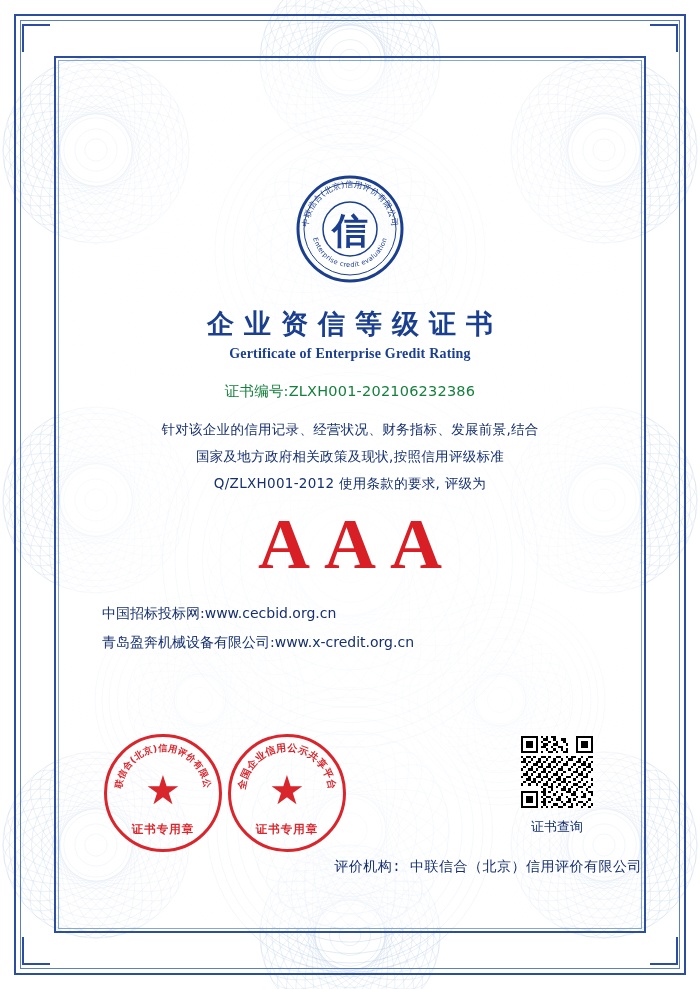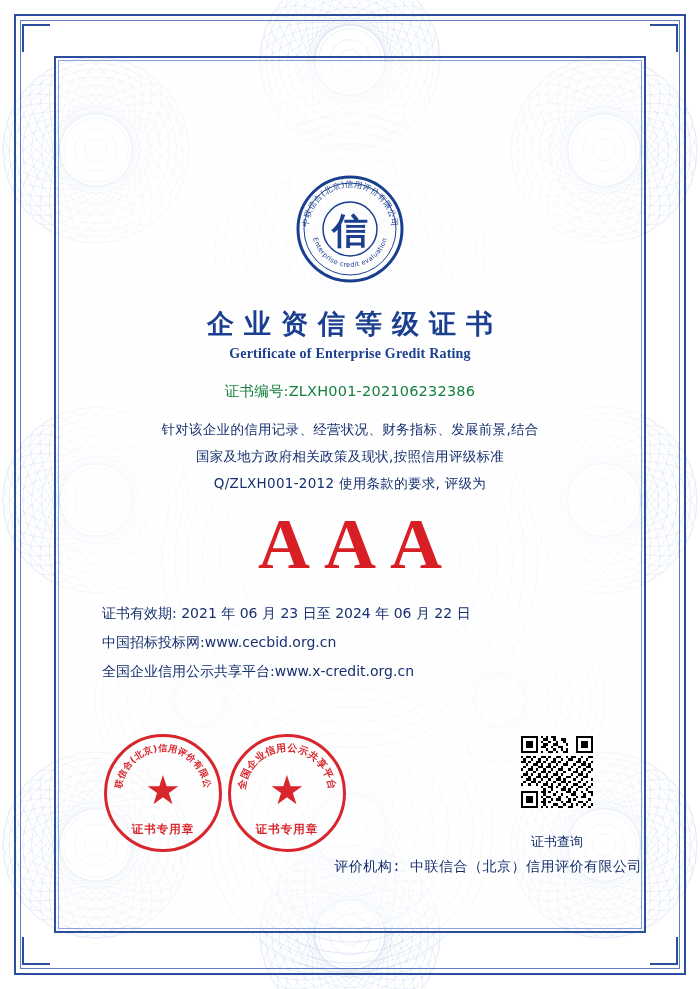--- a/index.html
+++ b/index.html
@@ -203,21 +203,21 @@
     width: 86px;
     text-align: center;
   }
   .qr {
     width: 72px; height: 72px;
     margin: 0 auto;
     background: #111;
     position: relative;
   }
   .qr-label {
-    margin-top: 25px;
+    margin-top: 10px;
     font-family: "DejaVu Sans", sans-serif;
     font-size: 13px;
     color: #16306e;
     white-space: nowrap;
   }
 
   .issuer {
     position: absolute;
     left: 0; right: 0;
     top: 798px;
@@ -375,23 +375,22 @@
 
     <div class="desc">
       <div>针对该企业的信用记录、经营状况、财务指标、发展前景,结合</div>
       <div>国家及地方政府相关政策及现状,按照信用评级标准</div>
       <div>Q/ZLXH001-2012 使用条款的要求, 评级为</div>
     </div>
 
     <div class="rating">AAA</div>
 
     <div class="details">
-      <div>证书有效期: 2021 年 06 月 23 日至 2024 年 06 月 22 日</div>
       <div>中国招标投标网:www.cecbid.org.cn</div>
-      <div>全国企业信用公示共享平台:www.x-credit.org.cn</div>
+      <div>青岛盈奔机械设备有限公司:www.x-credit.org.cn</div>
     </div>
 
     <div class="seals">
       <div class="seal one">
         <svg class="arc-text" viewBox="0 0 112 112" xmlns="http://www.w3.org/2000/svg">
           <defs>
               <path id="sealArc1" d="M 14,56 A 42,42 0 0 1 98,56" fill="none"></path>
             </defs>
           <text font-family="DejaVu Sans, sans-serif" font-size="9" font-weight="bold" fill="#d8262c" letter-spacing="0.5">
             <textPath href="#sealArc1" startOffset="50%" text-anchor="middle">中联信合(北京)信用评价有限公司</textPath>

